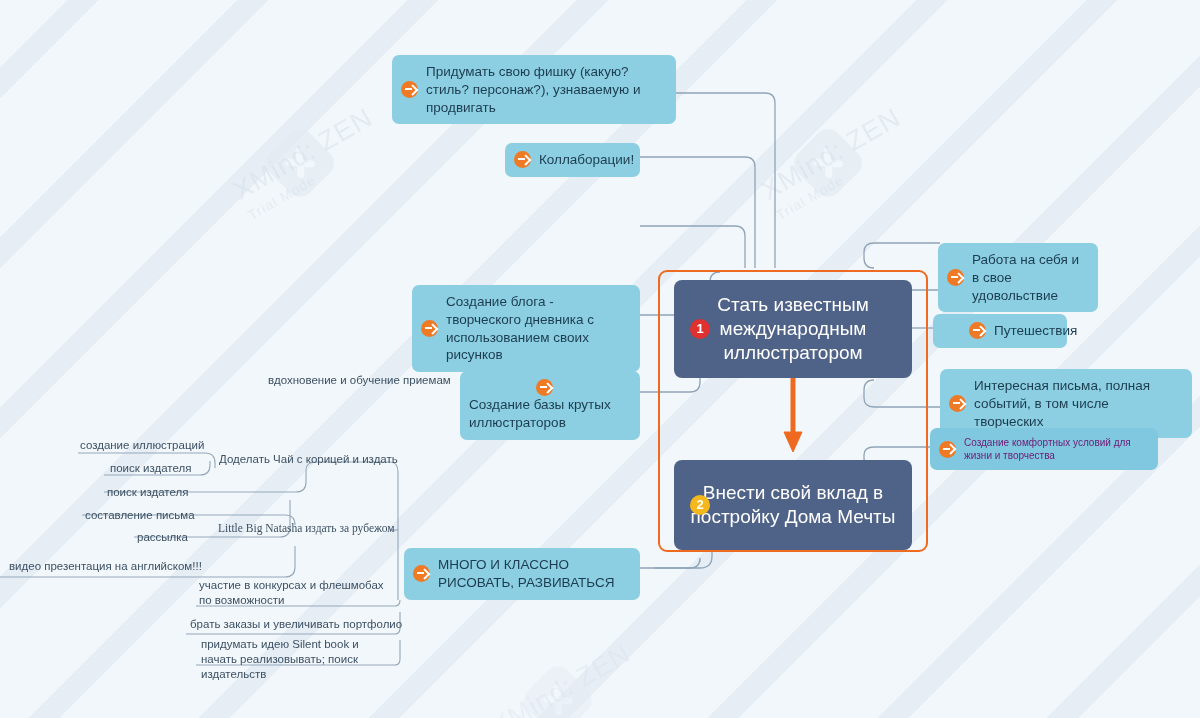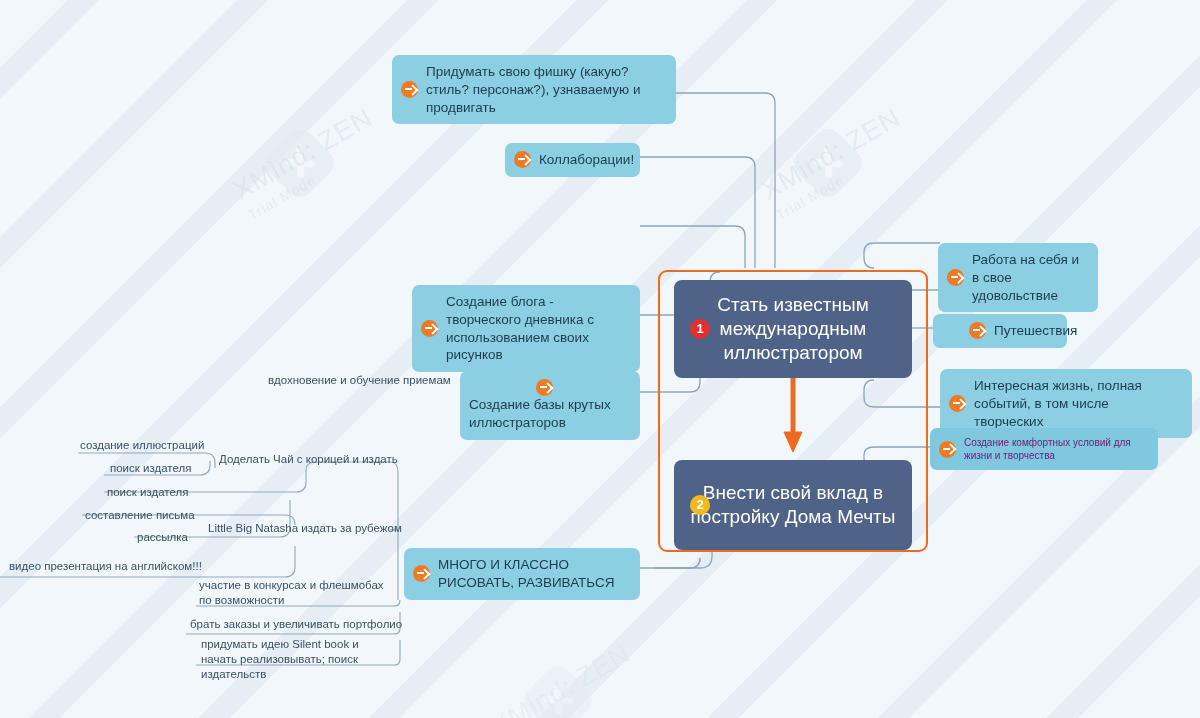--- a/index.html
+++ b/index.html
@@ -270,21 +270,21 @@
     <span class="txt">Работа на себя и в свое удовольствие</span>
   </div>
 
   <div class="node blue" style="left:933px; top:314px; width:134px;padding-left:36px;">
     <span class="bullet"></span>
     <span class="txt">Путешествия</span>
   </div>
 
   <div class="node blue" style="left:940px; top:369px; width:252px;">
     <span class="bullet"></span>
-    <span class="txt">Интересная жизнь, полная событий, в том числе творческих</span>
+    <span class="txt">Интересная письма, полная событий, в том числе творческих</span>
   </div>
 
   <div class="node blue-deep" style="left:930px; top:428px; width:228px;">
     <span class="bullet"></span>
     <span class="txt">Создание комфортных условий для жизни и творчества</span>
   </div>
 
   <div class="leaf-label" style="left:268px; top:373px;">вдохновение и обучение приемам</div>
 
   <div class="leaf-label" style="left:80px; top:438px;">создание иллюстраций</div>
@@ -292,21 +292,21 @@
   <div class="leaf-label" style="left:110px; top:461px;">поиск издателя</div>
 
   <div class="leaf-label" style="left:219px; top:452px;">Доделать Чай с корицей и издать</div>
 
   <div class="leaf-label" style="left:107px; top:485px;">поиск издателя</div>
 
   <div class="leaf-label" style="left:85px; top:508px;">составление письма</div>
 
   <div class="leaf-label" style="left:137px; top:530px;">рассылка</div>
 
-  <div class="leaf-label" style="left:208px; top:521px;">Little Big Natasha издать за рубежом</div>
+  <div class="leaf-label" style="left:218px; top:521px;font-family:Liberation Serif, serif;">Little Big Natasha издать за рубежом</div>
 
   <div class="leaf-label" style="left:9px; top:559px;">видео презентация на английском!!!</div>
 
   <div class="leaf-label wrap" style="left:199px; top:578px; width:195px;">участие в конкурсах и флешмобах по возможности</div>
 
   <div class="leaf-label" style="left:190px; top:617px;">брать заказы и увеличивать портфолио</div>
 
   <div class="leaf-label wrap" style="left:201px; top:637px; width:192px;">придумать идею Silent book и начать реализовывать; поиск издательств</div>
 
 </div>

